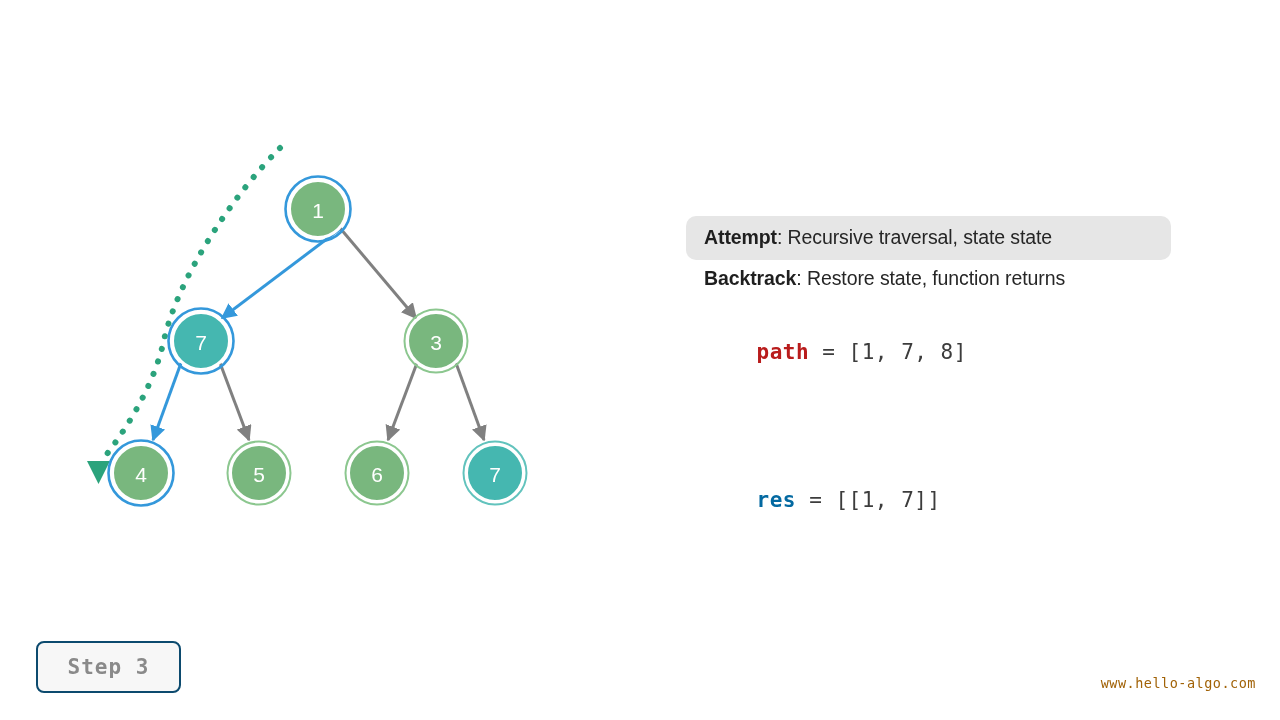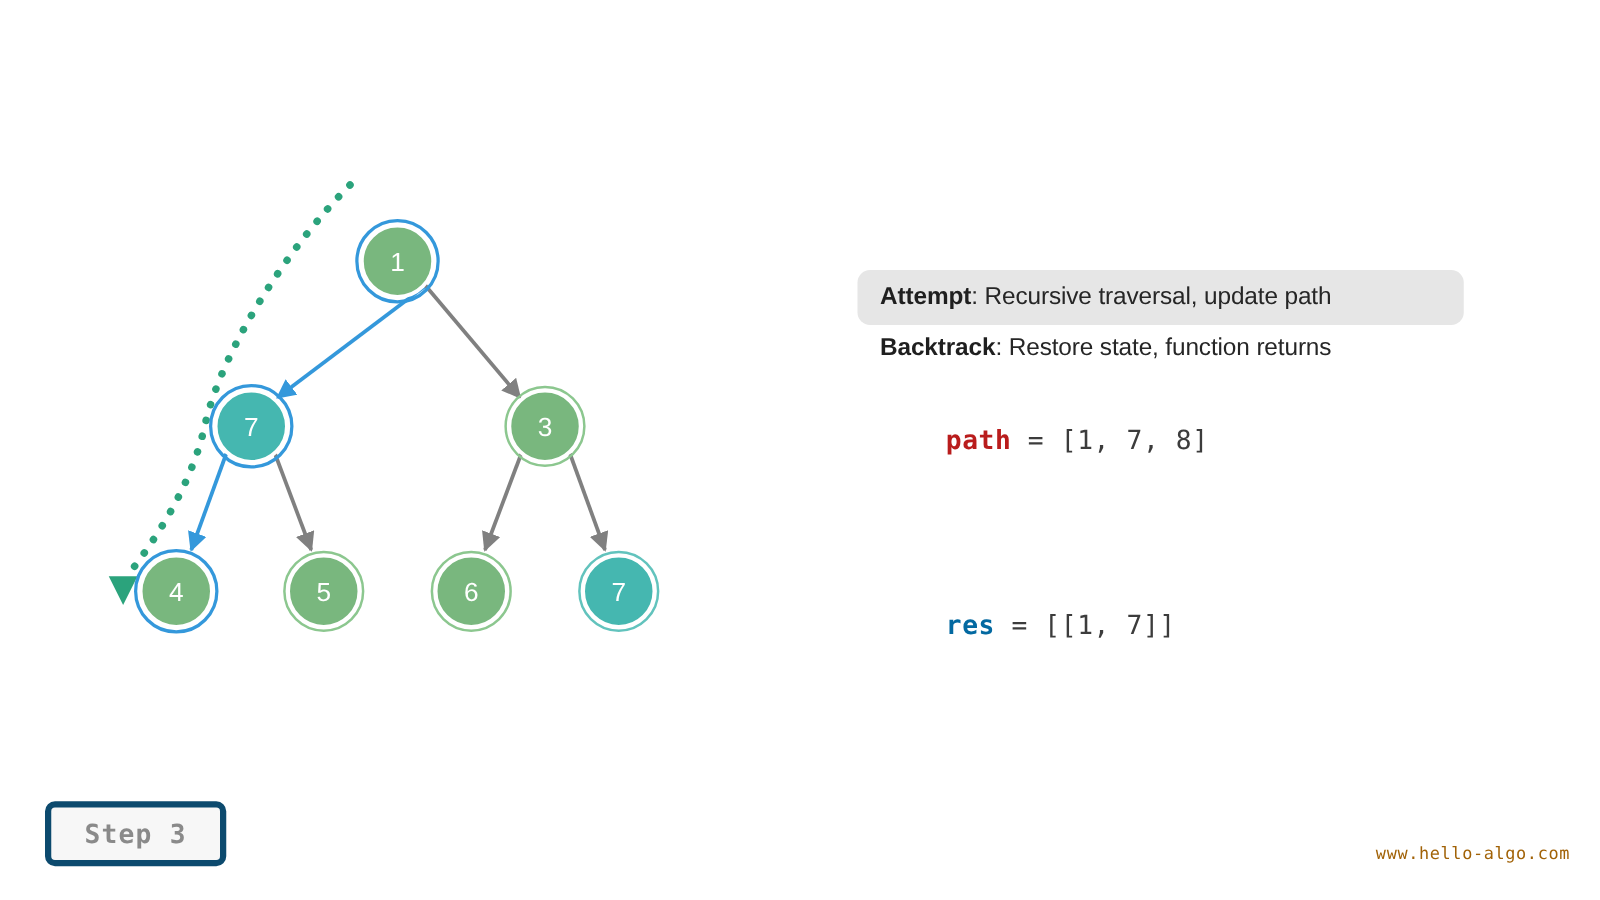--- a/index.html
+++ b/index.html
@@ -81,21 +81,21 @@
   #code-spacer { height: 76px; }
 
   
   #step-badge {
     position: absolute;
     left: 36px;
     top: 641px;
     width: 145px;
     height: 52px;
     box-sizing: border-box;
-    border: 5px solid #0c4a6e;
+    border: 2px solid #0c4a6e;
     border-radius: 8px;
     background: #f7f7f7;
     display: flex;
     align-items: center;
     justify-content: center;
     font-family: "DejaVu Sans Mono", monospace;
     font-size: 21px;
     font-weight: bold;
     color: #8a8a8a;
     letter-spacing: 1px;
@@ -180,21 +180,21 @@
       <circle cx="495" cy="473" r="28.5" fill="#45b7b0" stroke="#ffffff" stroke-width="3"></circle>
       <circle cx="495" cy="473" r="31.5" fill="none" stroke="#62c3bd" stroke-width="2"></circle>
       <text class="node-label" x="495" y="474">7</text>
     </g>
   </svg>
 </div>
 
 <div id="info-panel">
 
   <div class="info-row highlight">
-    <span class="kw">Attempt</span><span>: Recursive traversal, update path</span>
+    <span class="kw">Attempt</span><span>: Recursive traversal, state state</span>
   </div>
 
   <div class="info-row plain">
     <span class="kw">Backtrack</span><span>: Restore state, function returns</span>
   </div>
 
   <div class="code-row" id="code-path-row">
     <span class="code-var-path">path</span><span> = [1, 7, 8]</span>
   </div>
 

